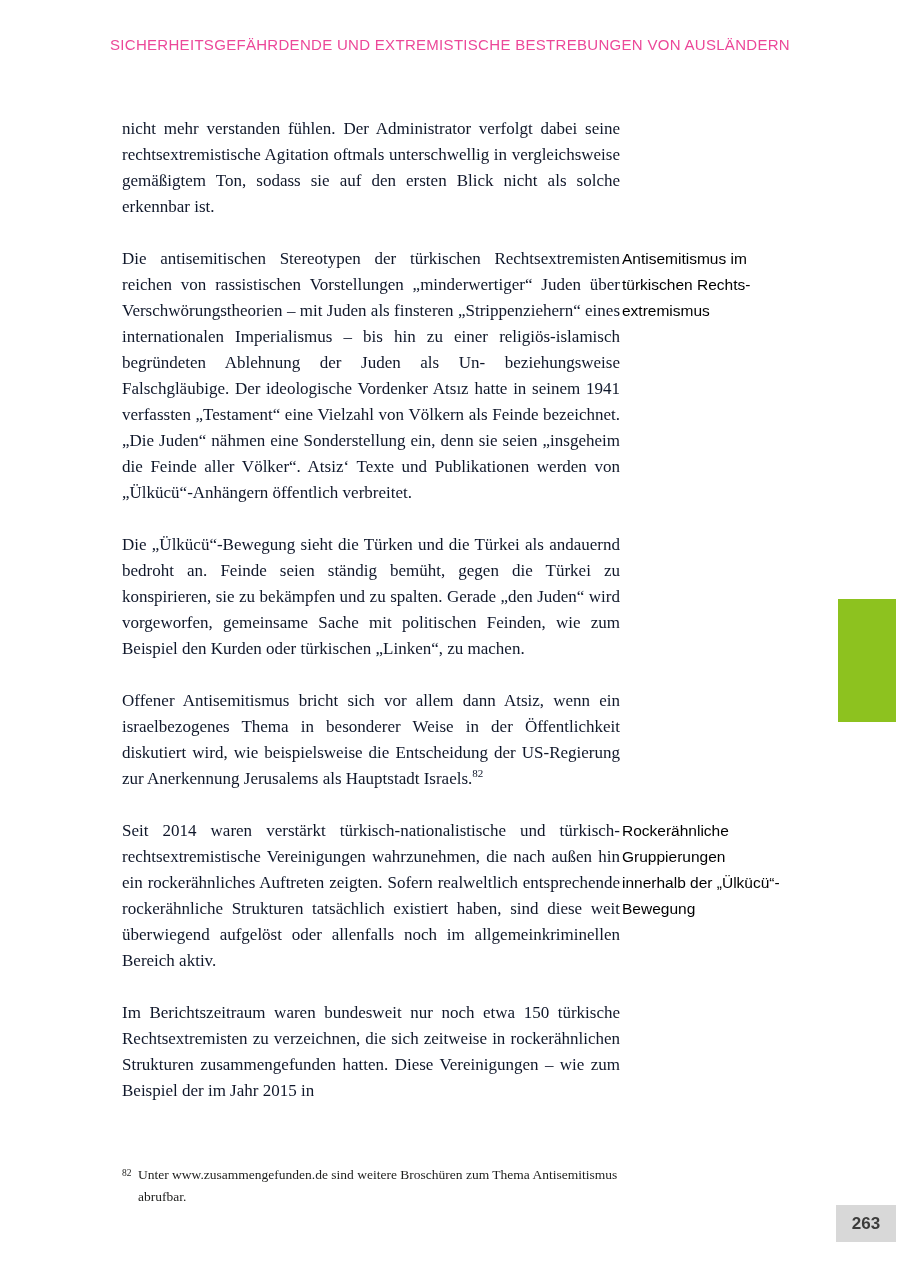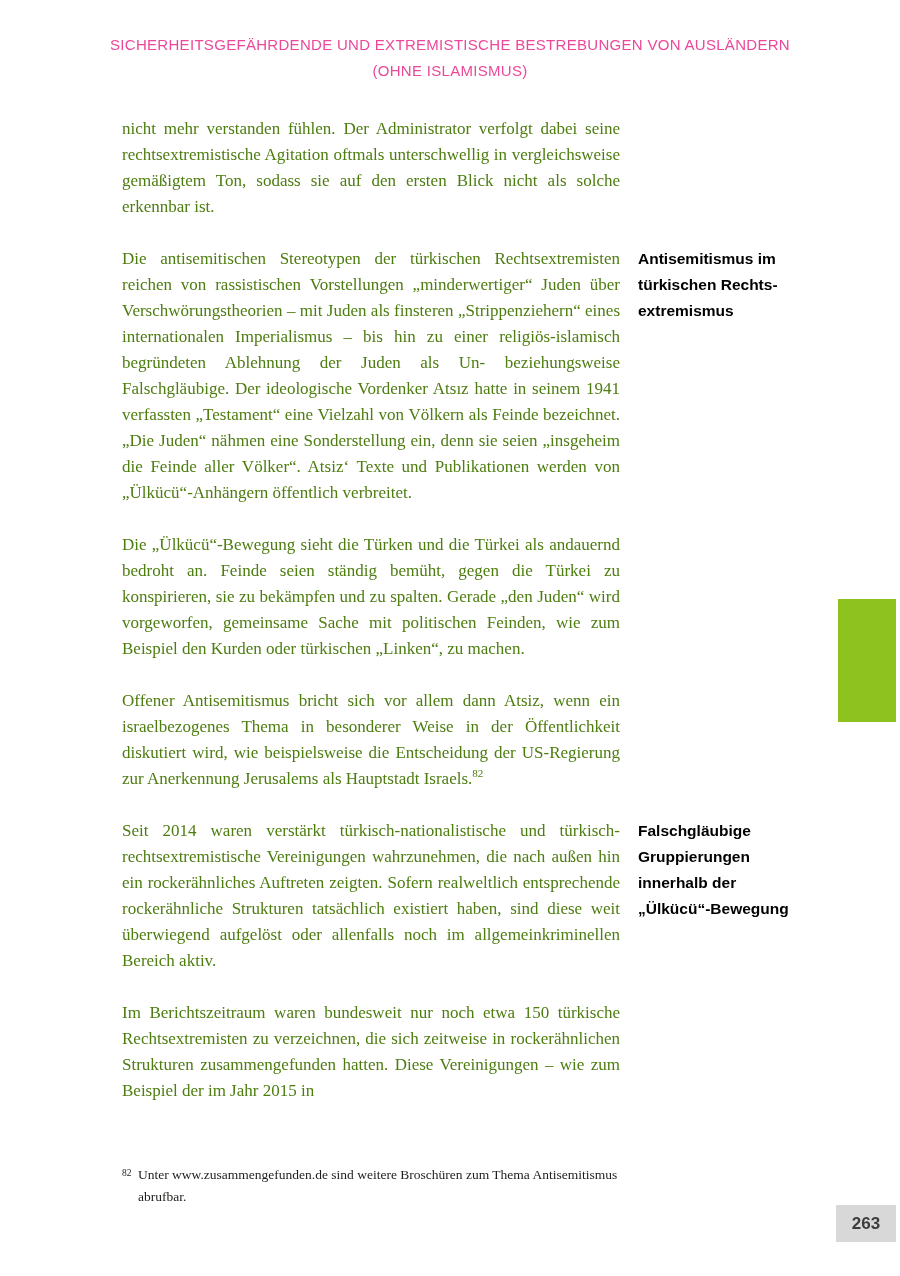--- a/index.html
+++ b/index.html
@@ -43,32 +43,32 @@
     align-items: flex-start;
     margin-bottom: 26px;
   }
   .bodycol {
     width: 498px;
     flex: 0 0 498px;
     font-family: "Liberation Serif", serif;
     font-size: 17px;
     line-height: 26px;
     text-align: justify;
-    color: #4d7c0f;
+    color: #0f172a;
   }
   .bodycol p { margin: 0; }
   .bodycol sup {
     font-size: 11px;
     line-height: 0;
   }
   .notecol {
     flex: 0 0 168px;
-    margin-left: 18px;
+    margin-left: 2px;
     font-family: "Liberation Sans", sans-serif;
-    font-weight: bold;
+    font-weight: normal;
     font-size: 15.5px;
     line-height: 26px;
     color: #000000;
   }
 
   
   .accent-box {
     position: absolute;
     left: 838px;
     top: 599px;
@@ -114,21 +114,20 @@
     color: #3c3c3b;
   }
 </style>
 </head>
 <body>
 
 <div class="page">
 
   <div class="header">
     <div>SICHERHEITSGEFÄHRDENDE UND EXTREMISTISCHE BESTREBUNGEN VON AUSLÄNDERN</div>
-    <div>(OHNE ISLAMISMUS)</div>
   </div>
 
   <div class="content">
 
     <div class="row">
       <div class="bodycol">
         <p>nicht mehr verstanden fühlen. Der Administrator verfolgt dabei seine rechtsextremistische Agitation oftmals unterschwellig in vergleichsweise gemäßigtem Ton, sodass sie auf den ersten Blick nicht als solche erkennbar ist.</p>
       </div>
     </div>
 
@@ -148,21 +147,21 @@
     <div class="row">
       <div class="bodycol">
         <p><span>Offener Antisemitismus bricht sich vor allem dann Atsiz, wenn ein israelbezogenes Thema in besonderer Weise in der Öffentlichkeit diskutiert wird, wie beispielsweise die Entscheidung der US-Regierung zur Anerkennung Jerusalems als Hauptstadt Israels.</span><sup>82</sup></p>
       </div>
     </div>
 
     <div class="row">
       <div class="bodycol">
         <p>Seit 2014 waren verstärkt türkisch-nationalistische und türkisch-rechtsextremistische Vereinigungen wahrzunehmen, die nach außen hin ein rockerähnliches Auftreten zeigten. Sofern realweltlich entsprechende rockerähnliche Strukturen tatsächlich existiert haben, sind diese weit überwiegend aufgelöst oder allenfalls noch im allgemeinkriminellen Bereich aktiv.</p>
       </div>
-      <div class="notecol">Falschgläubige Gruppierungen innerhalb der „Ülkücü“-Bewegung</div>
+      <div class="notecol">Rockerähnliche Gruppierungen innerhalb der „Ülkücü“-Bewegung</div>
     </div>
 
     <div class="row">
       <div class="bodycol">
         <p>Im Berichtszeitraum waren bundesweit nur noch etwa 150 türkische Rechtsextremisten zu verzeichnen, die sich zeitweise in rockerähnlichen Strukturen zusammengefunden hatten. Diese Vereinigungen – wie zum Beispiel der im Jahr 2015 in</p>
       </div>
     </div>
 
   </div>
 

